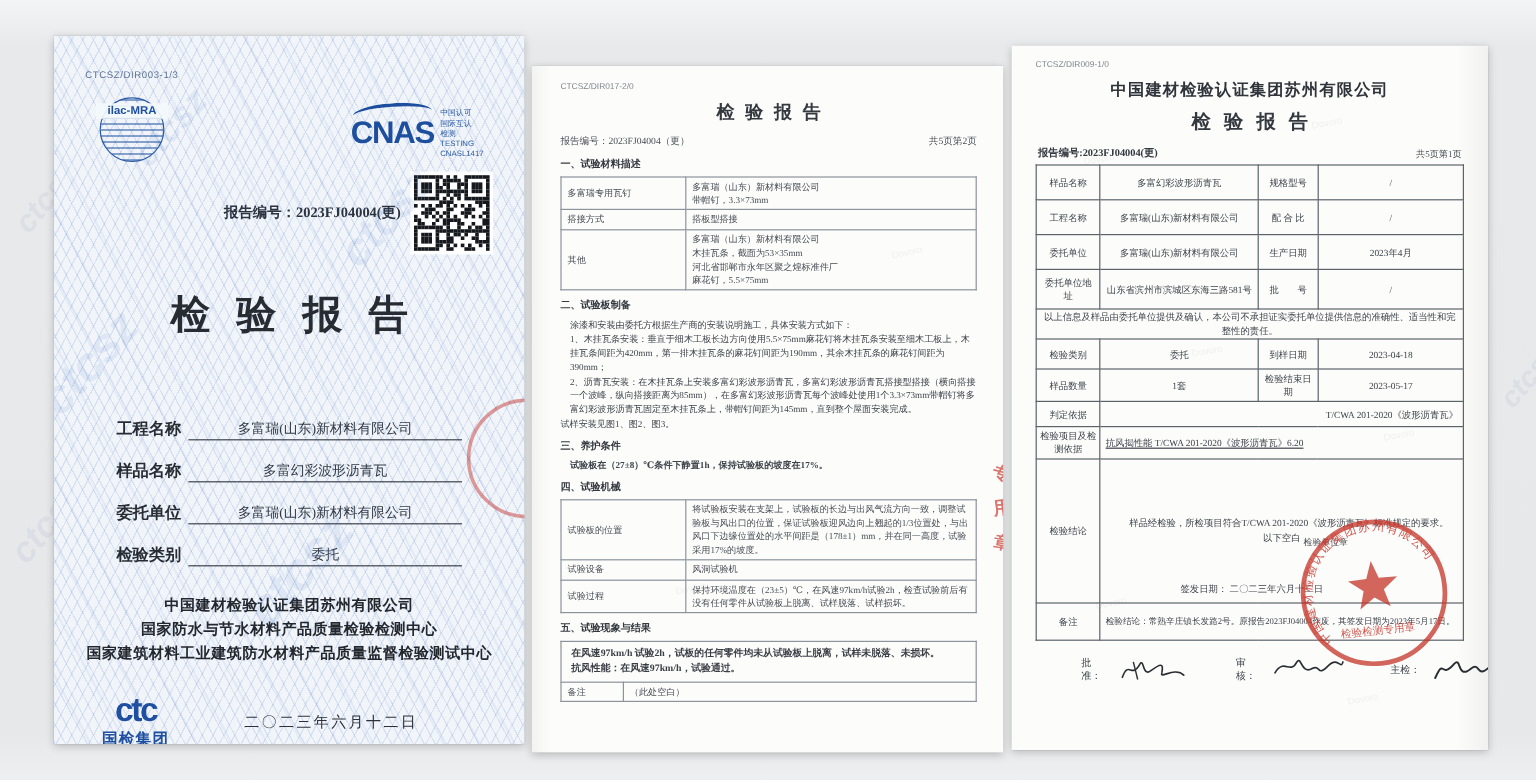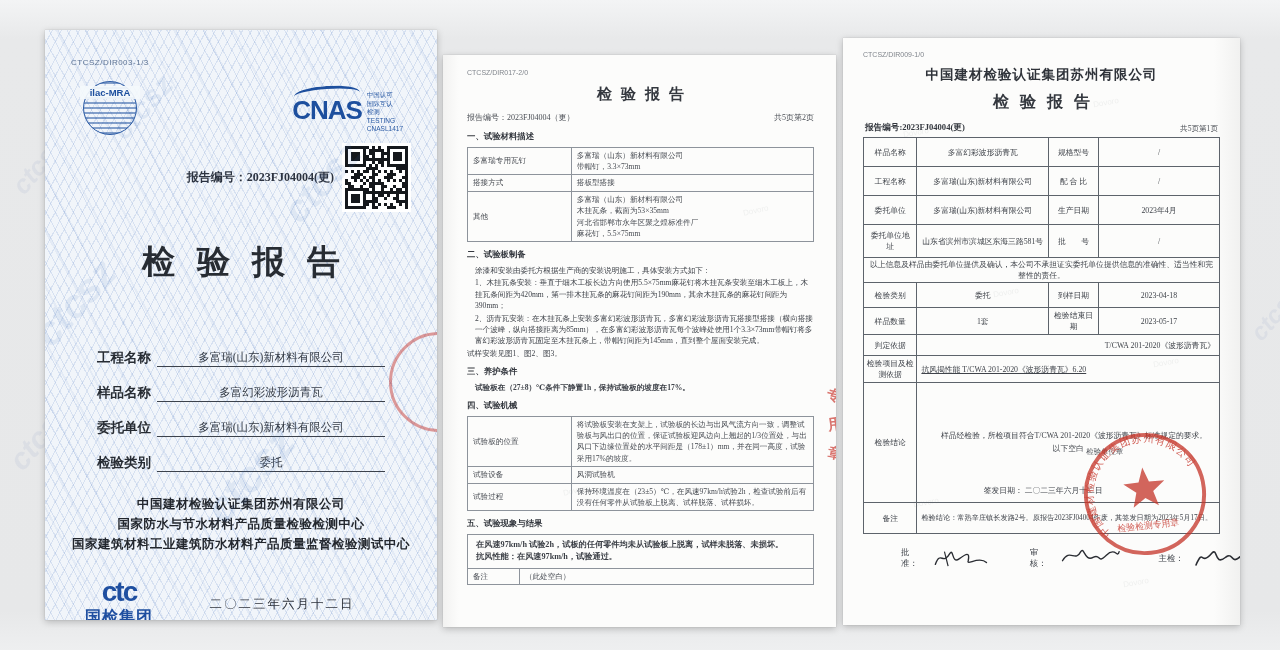--- a/index.html
+++ b/index.html
@@ -47,21 +47,21 @@
   .fields { width:288px; margin:64px auto 0 auto; }
   .field { display:flex; align-items:flex-end; margin-bottom:17px; }
   .f-label { font-size:13.5px; font-weight:bold; white-space:nowrap; color:#272c33; }
   .f-value { flex:1; border-bottom:1.4px solid #3c424c; text-align:center; font-size:11.5px;
              padding:0 4px 1px 4px; margin-left:6px; color:#333a45; white-space:nowrap; }
   .orgs { margin-top:22px; text-align:center; font-weight:bold; color:#23272e; }
   .orgs div { font-size:12.5px; line-height:20px; letter-spacing:.5px; white-space:nowrap; }
   .p1-footer { display:flex; align-items:center; margin-top:26px; }
   .ctc { text-align:center; color:#1f4fa0; font-family:"Liberation Sans",sans-serif; margin-left:14px; }
   .ctc-mark { font-weight:bold; font-size:28px; line-height:24px; letter-spacing:-2px; }
-  .ctc-sub { font-weight:bold; font-size:16px; letter-spacing:1px; margin-top:3px; }
+  .ctc-sub { font-weight:bold; font-size:13px; letter-spacing:1px; margin-top:3px; }
   .p1-date { flex:1; text-align:center; font-size:12.5px; color:#2c313a; letter-spacing:2px; }
   .half-stamp { position:absolute; right:-52px; top:302px; width:100px; height:100px; border-radius:50%;
                 border:3px solid rgba(193,40,34,.45); }
 
   
   .paper { background:#fcfcfb; color:#3f434a; }
   .doc-code2 { font-size:7px; color:#80858c; font-family:"Liberation Sans",sans-serif; }
   .rtitle { text-align:center; font-weight:bold; color:#34383f; }
   table.t { width:100%; border-collapse:collapse; table-layout:fixed; }
   table.t td { border:1px solid #8d939b; padding:2px 5px; vertical-align:middle; }

